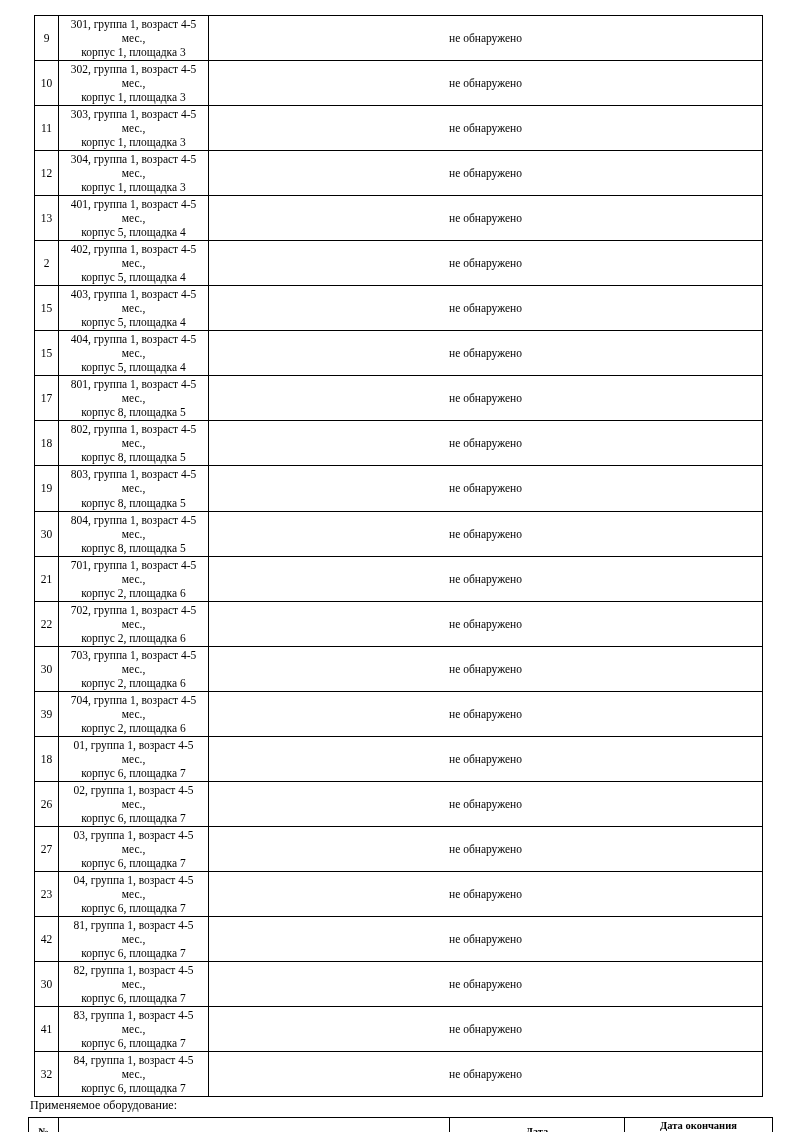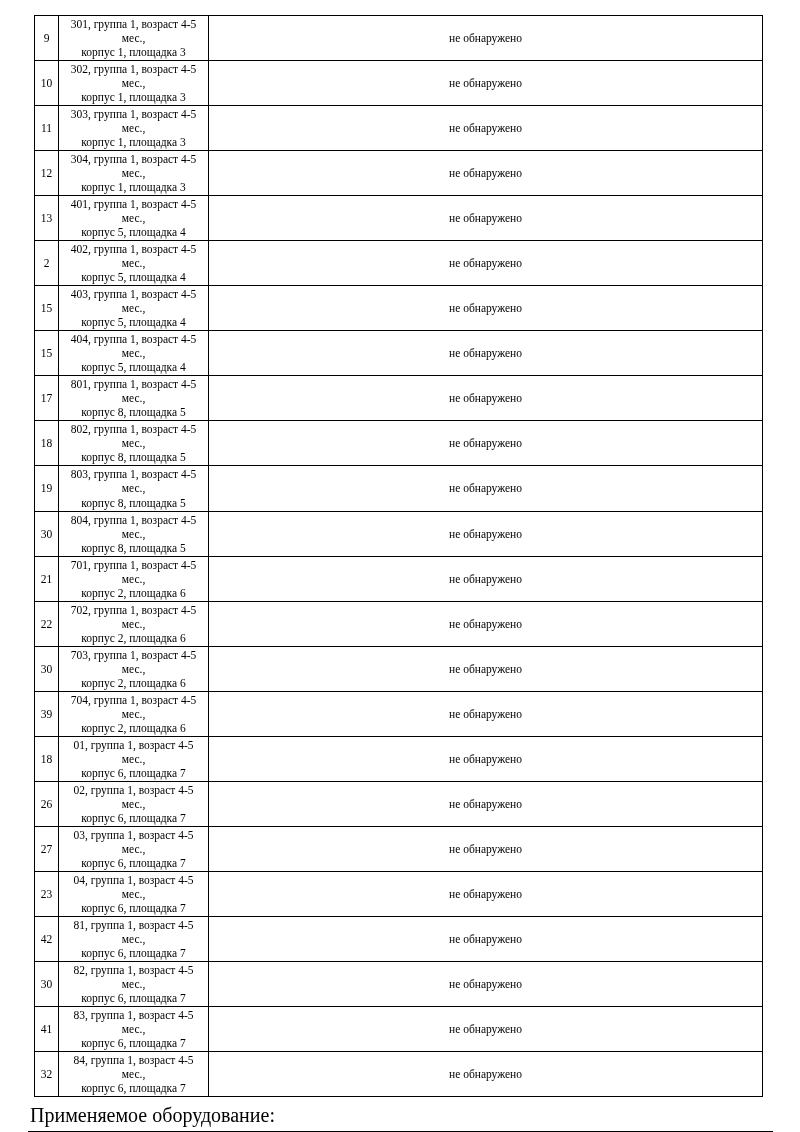--- a/index.html
+++ b/index.html
@@ -26,22 +26,22 @@
     text-align: center;
     vertical-align: middle;
     padding: 1px 2px;
     height: 26px;
   }
   table.samples col.c-num { width: 24px; }
   table.samples col.c-sample { width: 150px; }
 
   
   .equipment-heading {
-    margin: 7px 0 4px 30px;
-    font-size: 20px;
+    margin: 1px 0 4px 30px;
+    font-size: 12px;
   }
   table.equipment {
     border-collapse: collapse;
     table-layout: fixed;
     margin-left: 28px;
     width: 744px;
   }
   table.equipment th, table.equipment td {
     border: 1px solid #000;
     font-size: 10.5px;

